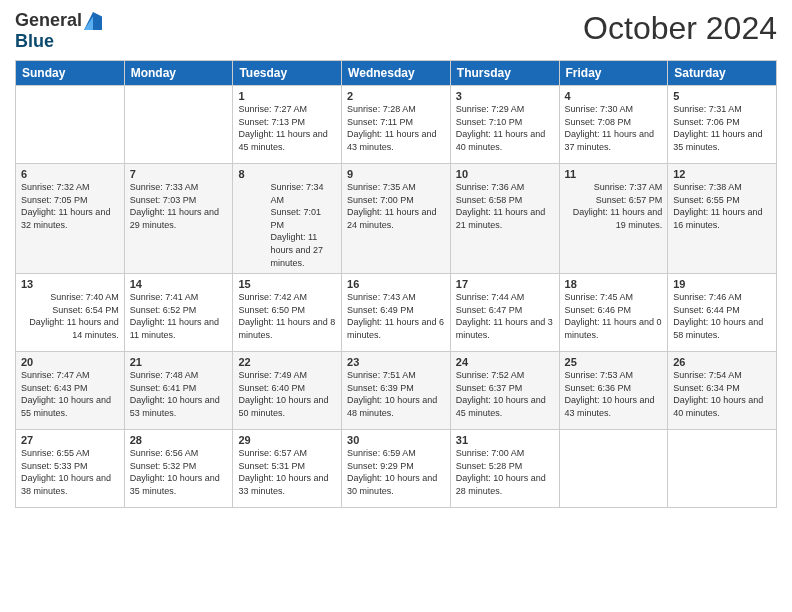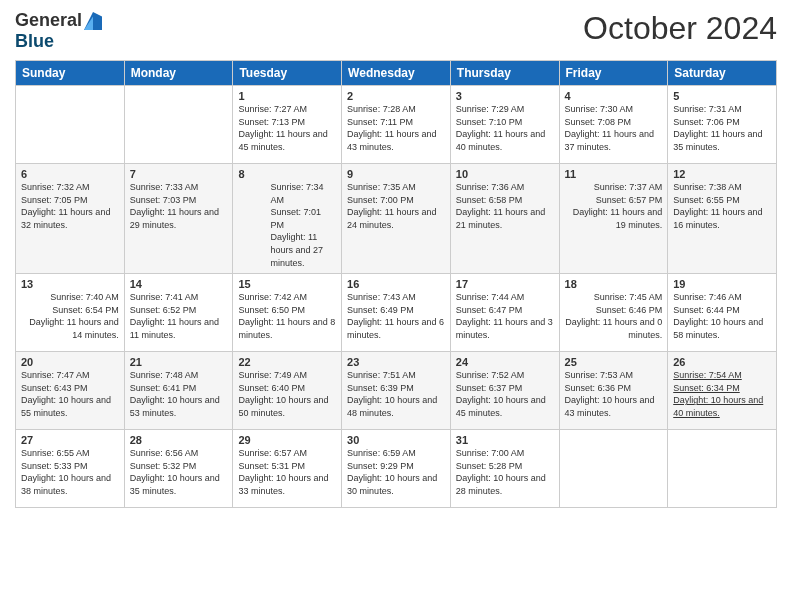--- a/index.html
+++ b/index.html
@@ -238,21 +238,21 @@
 Daylight: 11 hours and 6 minutes.</div>
           </td>
           <td>
             <span class="day-num">17</span>
             <div class="day-info" style="white-space: pre-line;">Sunrise: 7:44 AM
 Sunset: 6:47 PM
 Daylight: 11 hours and 3 minutes.</div>
           </td>
           <td>
             <span class="day-num">18</span>
-            <div class="day-info" style="white-space: pre-line; text-align: right;">Sunrise: 7:45 AM
+            <div class="day-info" style="white-space: pre-line;">Sunrise: 7:45 AM
 Sunset: 6:46 PM
 Daylight: 11 hours and 0 minutes.</div>
           </td>
           <td>
             <span class="day-num">19</span>
             <div class="day-info" style="white-space: pre-line;">Sunrise: 7:46 AM
 Sunset: 6:44 PM
 Daylight: 10 hours and 58 minutes.</div>
           </td>
         </tr>
@@ -288,21 +288,21 @@
 Daylight: 10 hours and 45 minutes.</div>
           </td>
           <td>
             <span class="day-num">25</span>
             <div class="day-info" style="white-space: pre-line;">Sunrise: 7:53 AM
 Sunset: 6:36 PM
 Daylight: 10 hours and 43 minutes.</div>
           </td>
           <td>
             <span class="day-num">26</span>
-            <div class="day-info" style="white-space: pre-line; text-decoration: underline;">Sunrise: 7:54 AM
+            <div class="day-info" style="white-space: pre-line;">Sunrise: 7:54 AM
 Sunset: 6:34 PM
 Daylight: 10 hours and 40 minutes.</div>
           </td>
         </tr>
         <tr>
           <td>
             <span class="day-num">27</span>
             <div class="day-info" style="white-space: pre-line;">Sunrise: 6:55 AM
 Sunset: 5:33 PM
 Daylight: 10 hours and 38 minutes.</div>

